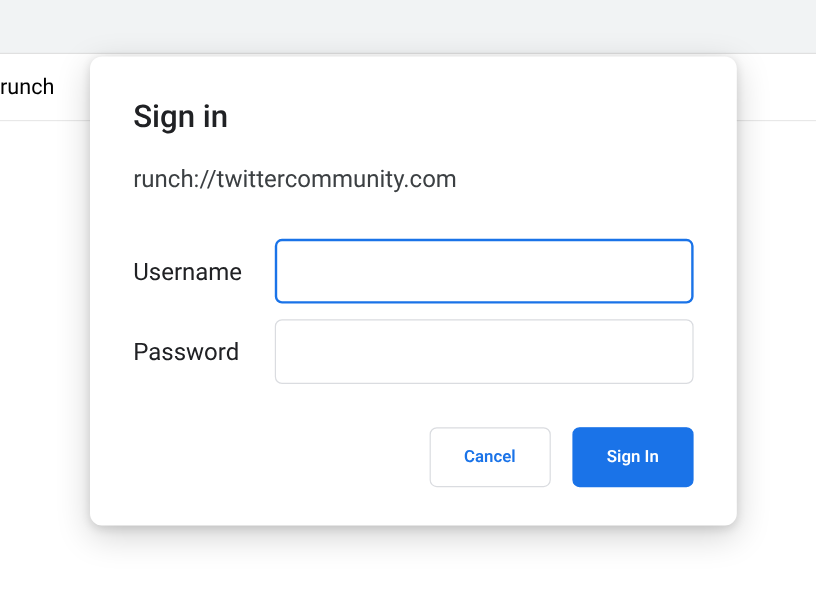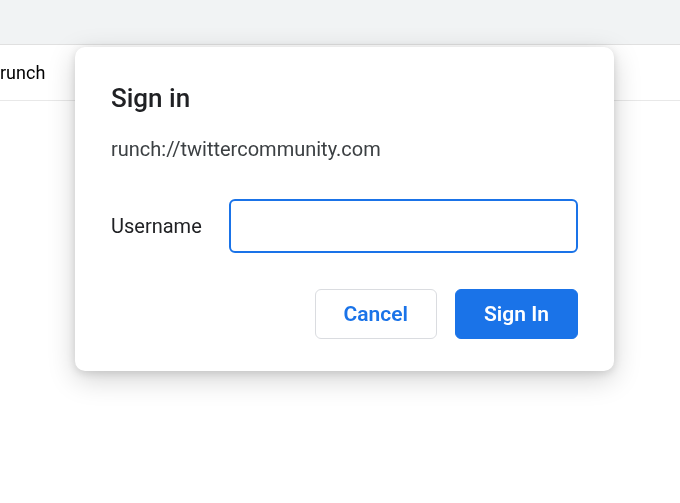--- a/index.html
+++ b/index.html
@@ -103,21 +103,21 @@
     .dialog-buttons {
       display: flex;
       justify-content: flex-end;
       gap: 18px;
       margin-top: 36px;
     }
     
     .btn {
       height: 50px;
       padding: 0 28px;
-      font-size: 21px;
+      font-size: 14px;
       font-weight: 600;
       border-radius: 6px;
       cursor: pointer;
       font-family: inherit;
     }
     
     .btn-cancel {
       background: #ffffff;
       border: 1px solid #dadce0;
       color: #1a73e8;
@@ -141,19 +141,23 @@
 <div class="dialog-backdrop">
   <div class="dialog">
     <div class="dialog-title">Sign in</div>
     <div class="dialog-url">runch://twittercommunity.com</div>
 
     <div class="form-row">
       <div class="form-label">Username</div>
       <input type="text" class="form-input focused" autofocus="" value="" style="">
     </div>
 
+    <div class="form-row">
+      <div class="form-label">Password</div>
+      <input type="password" class="form-input" value="" style="">
+    </div>
 
     <div class="dialog-buttons">
       <button class="btn btn-cancel">Cancel</button>
       <button class="btn btn-signin">Sign In</button>
     </div>
   </div>
 </div>
 
 </body></html>

